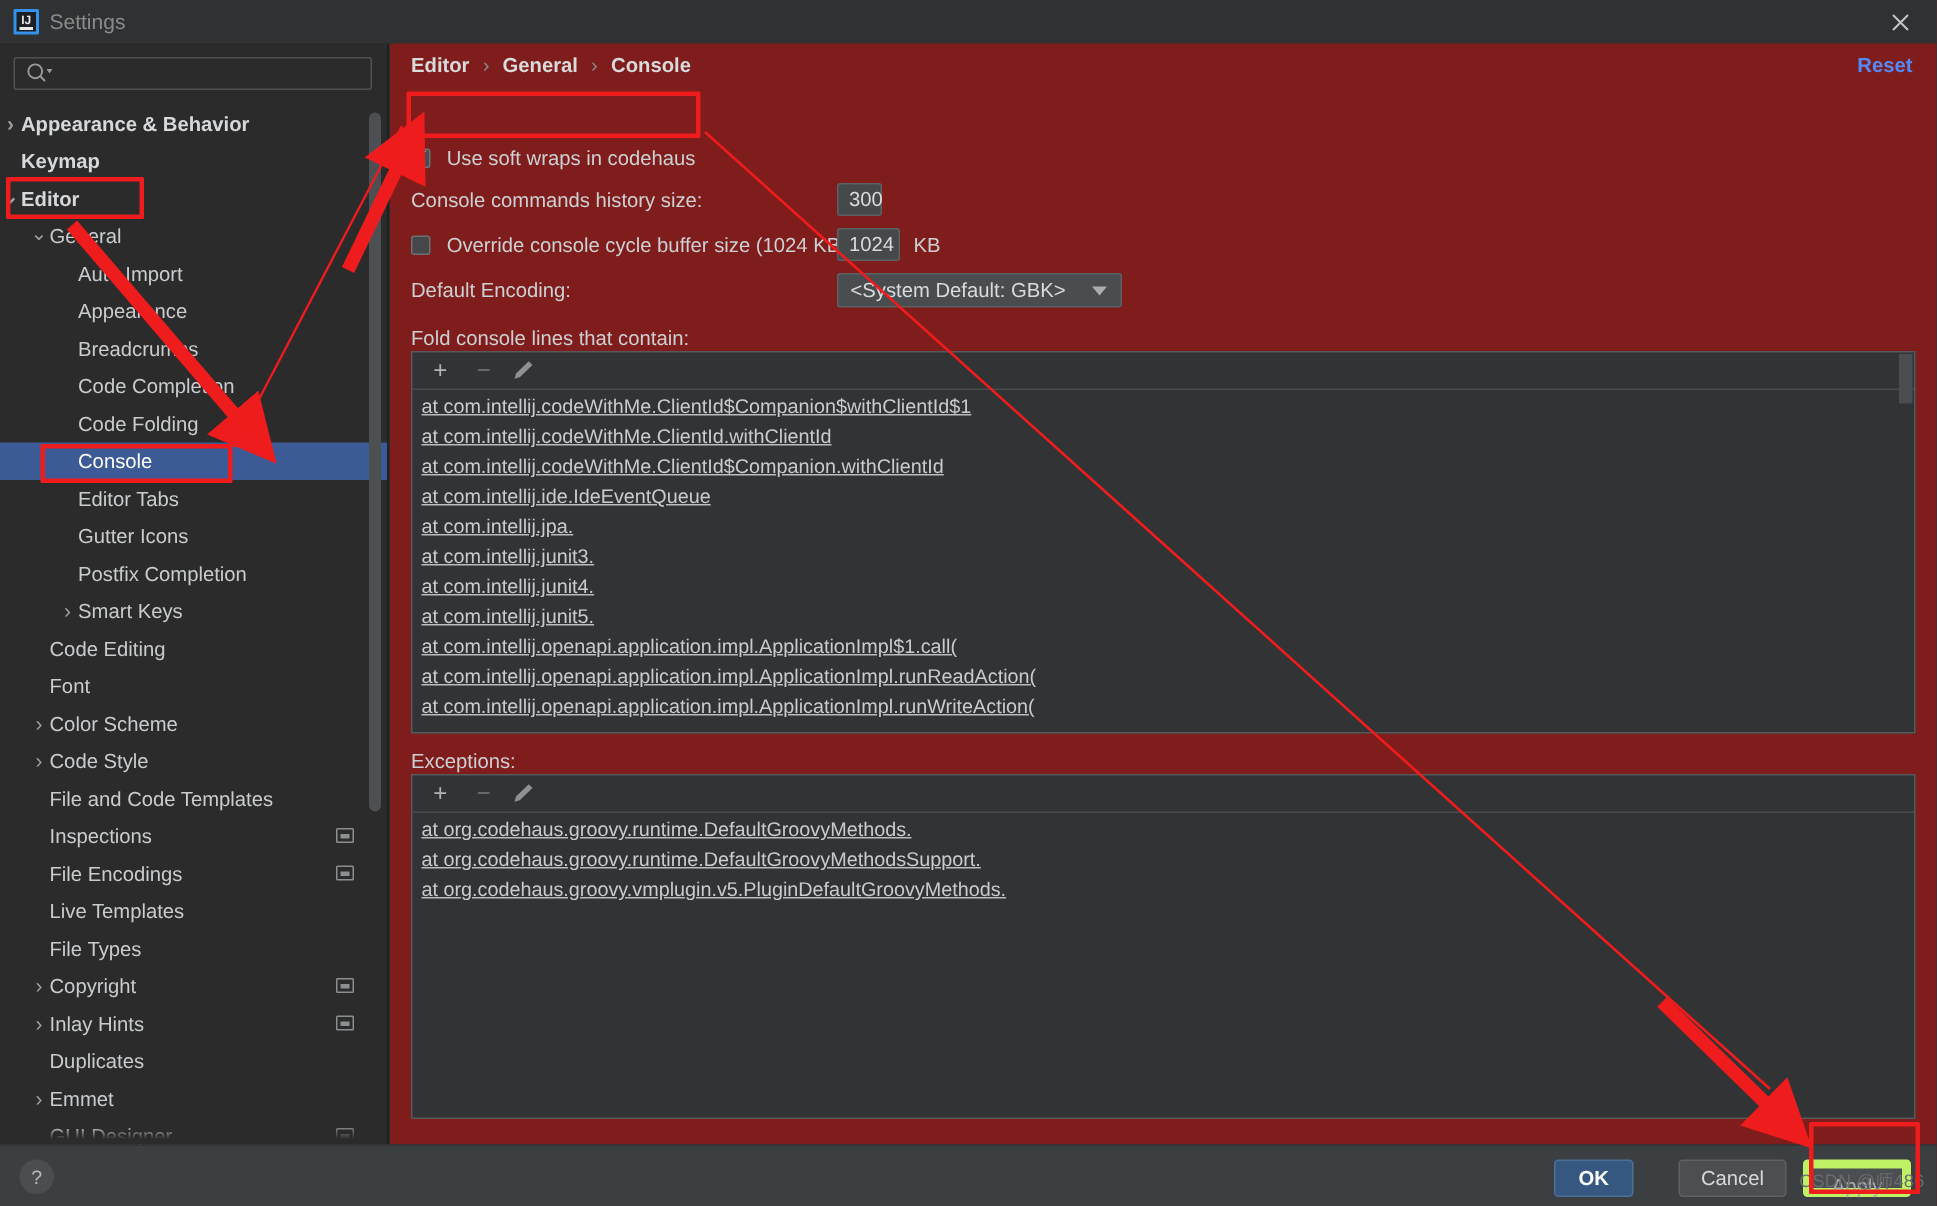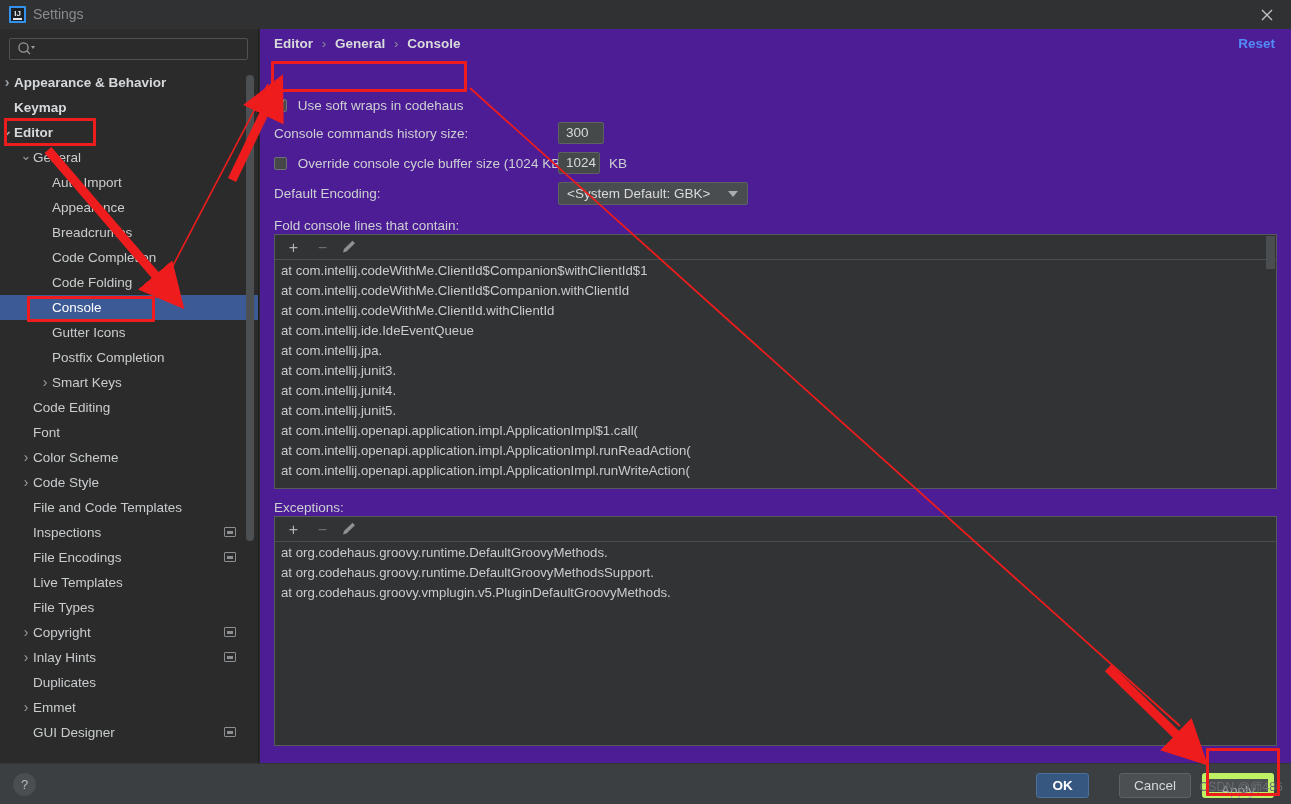--- a/index.html
+++ b/index.html
@@ -85,21 +85,21 @@
     background: #4d5052; border-radius: 4px;
   }
   .sb-fade {
     position: absolute; left: 0; right: 0; bottom: 0; height: 12px;
     background: linear-gradient(rgba(43,43,43,0), #2b2b2b 70%);
   }
 
   
   .main {
     position: absolute; left: 260px; top: 29px; right: 0; bottom: 41px;
-    background: #4c1d95;
+    background: #7f1d1d;
     overflow: hidden;
   }
   .breadcrumb {
     position: absolute; left: 14px; top: 7px;
     font-size: 13.5px; font-weight: bold; color: #d8dadb;
   }
   .breadcrumb .sep { color: #8a8f92; font-weight: normal; padding: 0 5px; }
   .reset-link {
     position: absolute; right: 16px; top: 7px;
     font-size: 13.5px; font-weight: bold; color: #548af7; text-align: right;
@@ -147,20 +147,21 @@
   }
   .tbtn {
     position: absolute; top: 3px; width: 19px; height: 19px;
     text-align: center; line-height: 19px; font-size: 16px;
     color: #b0b4b6;
   }
   .tbtn.dim { color: #6e7274; }
   .list-items {
     position: absolute; left: 0; top: 26px; right: 0; bottom: 0;
     overflow: hidden;
+    text-decoration: underline;
   }
   .lrow {
     height: 20px; line-height: 20px;
     font-size: 13.2px; color: #c9cccf;
     padding-left: 6px; white-space: nowrap;
   }
   .list-thumb {
     position: absolute; right: 1px; top: 1px; width: 9px; height: 33px;
     background: #4b4e50;
   }
@@ -228,20 +229,21 @@
         <div class="titem bold"><span class="arrow" style="left: 1px; top: 0px; font-size: 14px;">›</span><span class="lbl" style="margin-left: -2px;">Appearance &amp; Behavior</span></div>
         <div class="titem bold"><span class="lbl" style="margin-left: -2px;">Keymap</span></div>
         <div class="titem bold"><span class="arrow" style="left: 1px; top: -2px; font-size: 13px;">⌄</span><span class="lbl" style="margin-left: -2px;">Editor</span></div>
         <div class="titem"><span class="arrow" style="left: 20px; top: -2px; font-size: 13px;">⌄</span><span class="lbl" style="margin-left: 17px;">General</span></div>
         <div class="titem"><span class="lbl" style="margin-left: 36px;">Auto Import</span></div>
         <div class="titem"><span class="lbl" style="margin-left: 36px;">Appearance</span></div>
         <div class="titem"><span class="lbl" style="margin-left: 36px;">Breadcrumbs</span></div>
         <div class="titem"><span class="lbl" style="margin-left: 36px;">Code Completion</span></div>
         <div class="titem"><span class="lbl" style="margin-left: 36px;">Code Folding</span></div>
         <div class="titem sel"><span class="lbl" style="margin-left: 36px;">Console</span></div>
+        <div class="titem"><span class="lbl" style="margin-left: 36px;">Editor Tabs</span></div>
         <div class="titem"><span class="lbl" style="margin-left: 36px;">Gutter Icons</span></div>
         <div class="titem"><span class="lbl" style="margin-left: 36px;">Postfix Completion</span></div>
         <div class="titem"><span class="arrow" style="left: 39px; top: 0px; font-size: 14px;">›</span><span class="lbl" style="margin-left: 36px;">Smart Keys</span></div>
         <div class="titem"><span class="lbl" style="margin-left: 17px;">Code Editing</span></div>
         <div class="titem"><span class="lbl" style="margin-left: 17px;">Font</span></div>
         <div class="titem"><span class="arrow" style="left: 20px; top: 0px; font-size: 14px;">›</span><span class="lbl" style="margin-left: 17px;">Color Scheme</span></div>
         <div class="titem"><span class="arrow" style="left: 20px; top: 0px; font-size: 14px;">›</span><span class="lbl" style="margin-left: 17px;">Code Style</span></div>
         <div class="titem"><span class="lbl" style="margin-left: 17px;">File and Code Templates</span></div>
         <div class="titem"><span class="lbl" style="margin-left: 17px;">Inspections</span><span class="proj-badge"></span></div>
         <div class="titem"><span class="lbl" style="margin-left: 17px;">File Encodings</span><span class="proj-badge"></span></div>
@@ -267,21 +269,21 @@
       <span>Console</span>
     </div>
     <div class="reset-link">Reset</div>
 
     <div class="row" style="left:14px; top:69px;">
       <span class="cb checked"></span>
       <span style="padding-left:7px;">Use soft wraps in codehaus</span>
     </div>
 
     <div class="row" style="left:14px; top:97px;">Console commands history size:</div>
-    <div class="field" style="left:298px; top:93px; width:46px;">300</div>
+    <div class="field" style="left:298px; top:93px; width:30px;">300</div>
 
     <div class="row" style="left:14px; top:127px;">
       <span class="cb unchecked"></span>
       <span style="padding-left:7px;">Override console cycle buffer size (1024 KB)</span>
     </div>
     <div class="field" style="left:298px; top:123px; width:42px;">1024</div>
     <div class="row" style="left:349px; top:127px;">KB</div>
 
     <div class="row" style="left:14px; top:157px;">Default Encoding:</div>
     <div class="combo" style="left:298px; top:153px; width:190px;">
@@ -293,22 +295,22 @@
     <div class="listbox" style="left:14px; top:205px; width:1003px; height:255px;">
       <div class="list-toolbar">
         <div class="tbtn" style="left:9px;">+</div>
         <div class="tbtn dim" style="left:38px;">−</div>
         <svg class="tbtn" style="left:64px;" viewBox="0 0 19 19">
           <path d="M4 14.5 L5 11 L13.5 2.8 L16 5.3 L7.5 13.5 Z" fill="#8d9194"></path>
         </svg>
       </div>
       <div class="list-items" id="fold-items">
           <div class="lrow">at com.intellij.codeWithMe.ClientId$Companion$withClientId$1</div>
+          <div class="lrow">at com.intellij.codeWithMe.ClientId.withClientId</div>
           <div class="lrow">at com.intellij.codeWithMe.ClientId$Companion.withClientId</div>
-          <div class="lrow">at com.intellij.codeWithMe.ClientId.withClientId</div>
           <div class="lrow">at com.intellij.ide.IdeEventQueue</div>
           <div class="lrow">at com.intellij.jpa.</div>
           <div class="lrow">at com.intellij.junit3.</div>
           <div class="lrow">at com.intellij.junit4.</div>
           <div class="lrow">at com.intellij.junit5.</div>
           <div class="lrow">at com.intellij.openapi.application.impl.ApplicationImpl$1.call(</div>
           <div class="lrow">at com.intellij.openapi.application.impl.ApplicationImpl.runReadAction(</div>
           <div class="lrow">at com.intellij.openapi.application.impl.ApplicationImpl.runWriteAction(</div>
         </div>
       <div class="list-thumb"></div>

